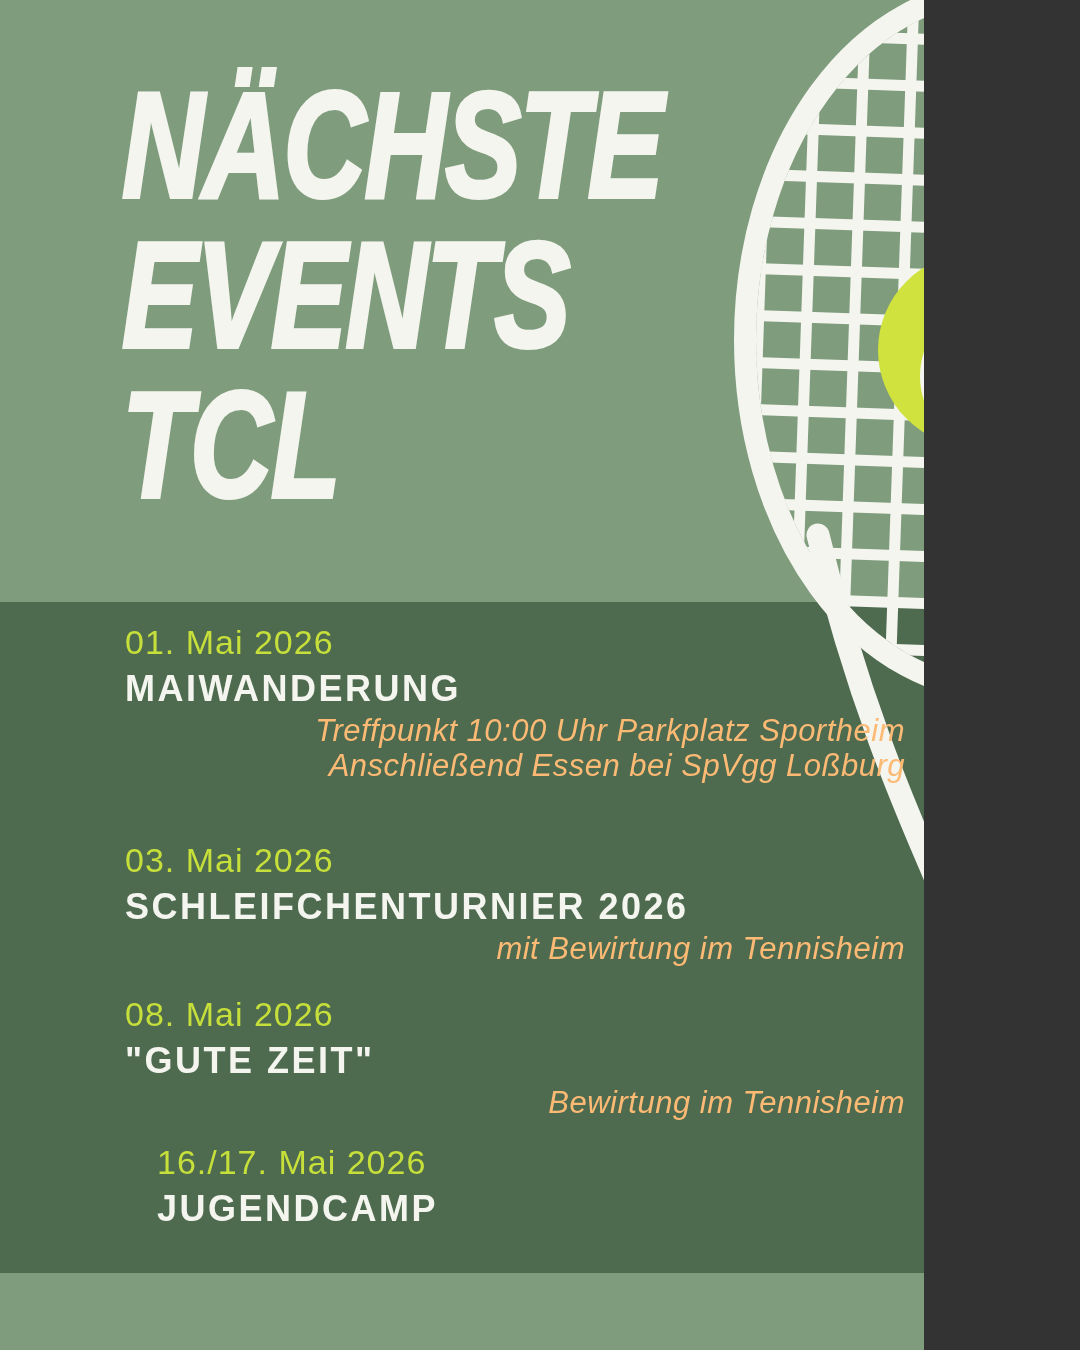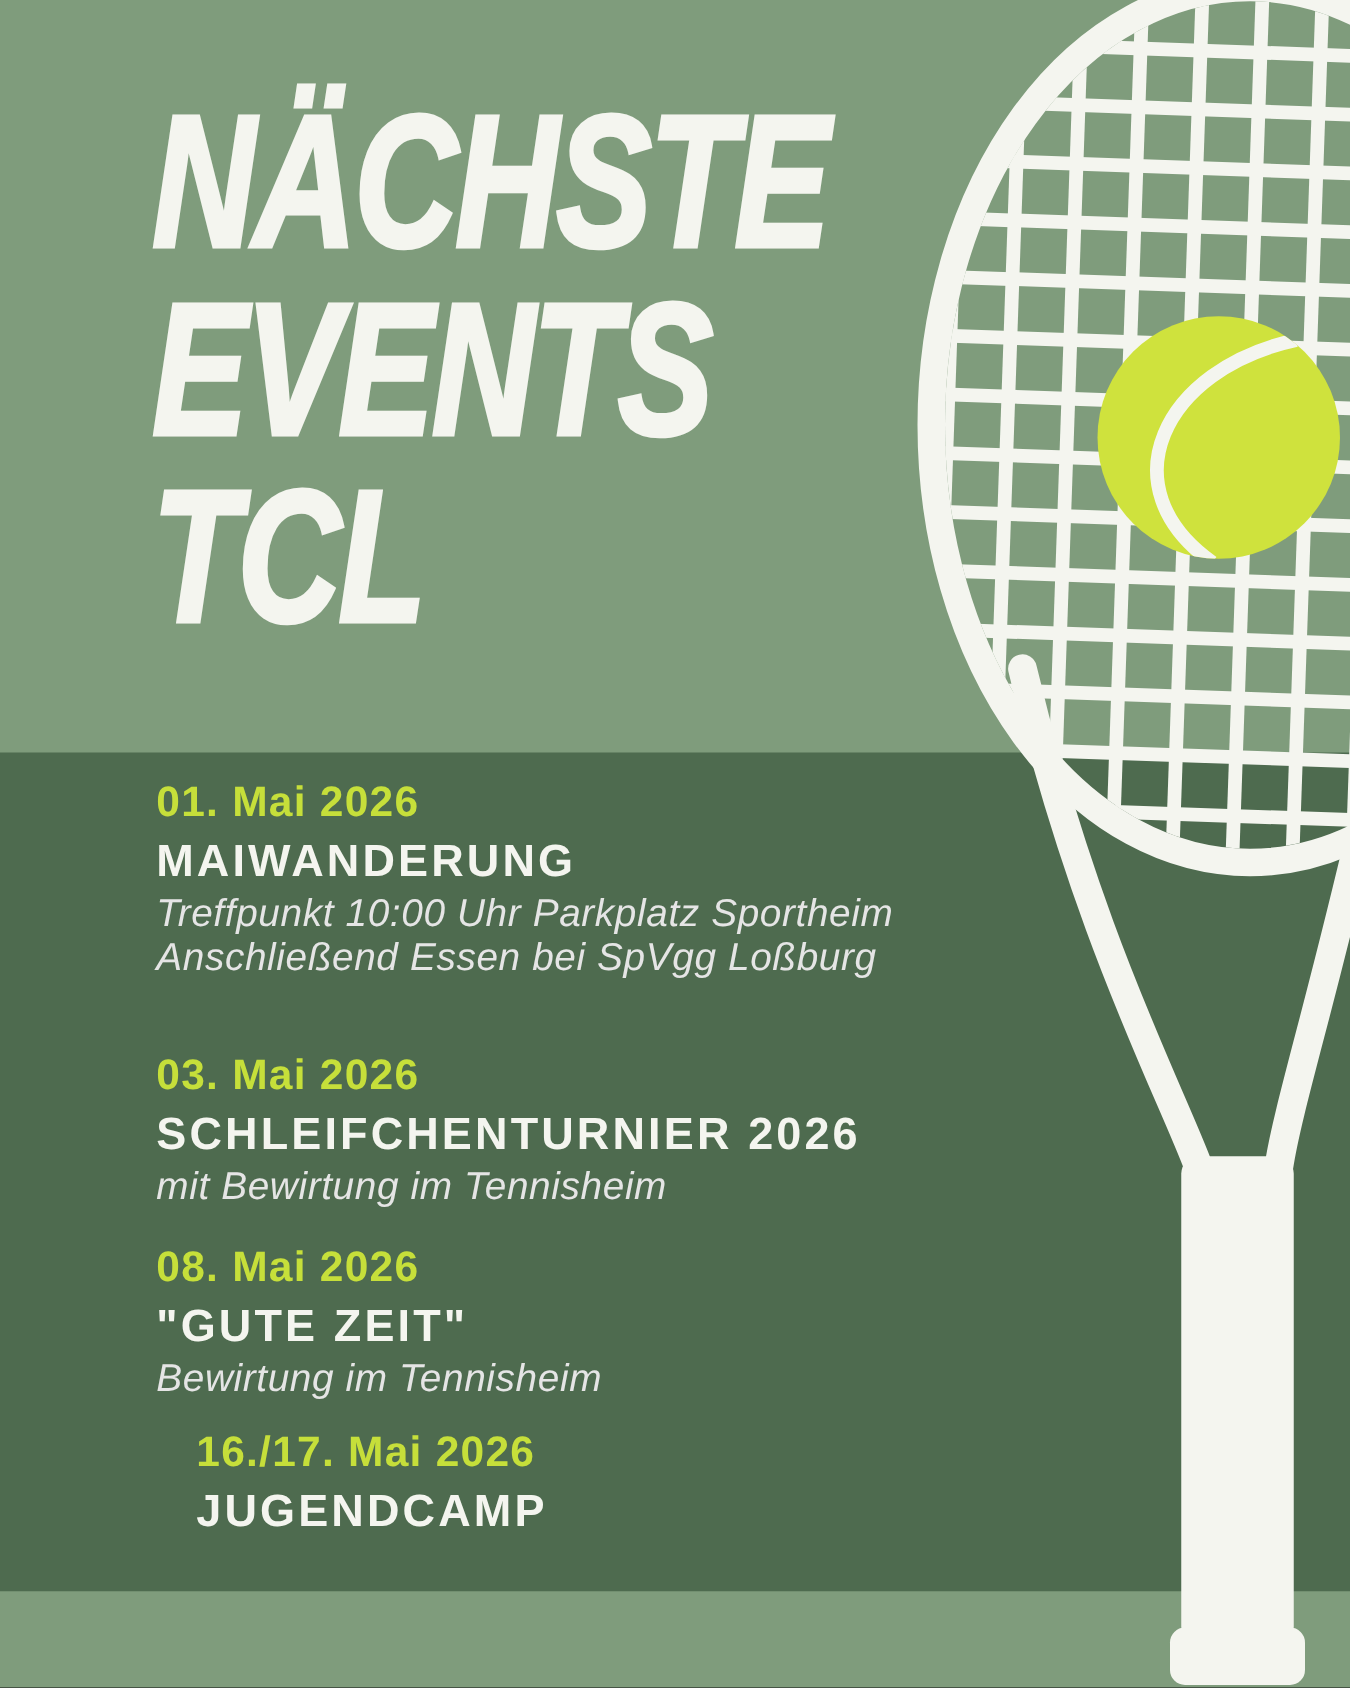--- a/index.html
+++ b/index.html
@@ -1,18 +1,18 @@
 <!DOCTYPE html>
 <html><head>
 <meta charset="utf-8">
 <style>
   html,body{margin:0;padding:0;background:#333;}
   .poster{
     position:relative;
-    width:1080px;height:1350px;
+    width:924px;height:1350px;
     background:#4e6b4f;
     overflow:hidden;
     font-family:"Liberation Sans",sans-serif;
   }
   .band-top{
     position:absolute;left:0;top:0;
     width:1080px;height:602px;
     background:#7f9c7c;
   }
   .band-bottom{
@@ -33,35 +33,36 @@
     transform:scaleX(0.76);
     transform-origin:left top;
     -webkit-text-stroke:4px #f4f5ef;
     white-space:nowrap;
   }
   .event{
     position:absolute;left:125px;width:780px;
   }
   .event-date{
     font-size:34px;line-height:44px;
-    font-weight:bold;
+    font-weight:normal;
     color:#c6df3a;
     letter-spacing:1px;
   }
   .event-title{
     font-size:36px;line-height:49px;
     font-weight:bold;
     color:#f4f5ef;
     letter-spacing:2.5px;
   }
   .event-detail{
     font-size:31px;line-height:35px;
     font-style:italic;
-    color:#e5e5e5;
+    color:#fdba74;
     letter-spacing:0.5px;
+    text-align:right;
   }
 </style>
 </head>
 <body>
 
 <div class="poster">
 
   <div class="band-top"></div>
   <div class="band-bottom"></div>
 

